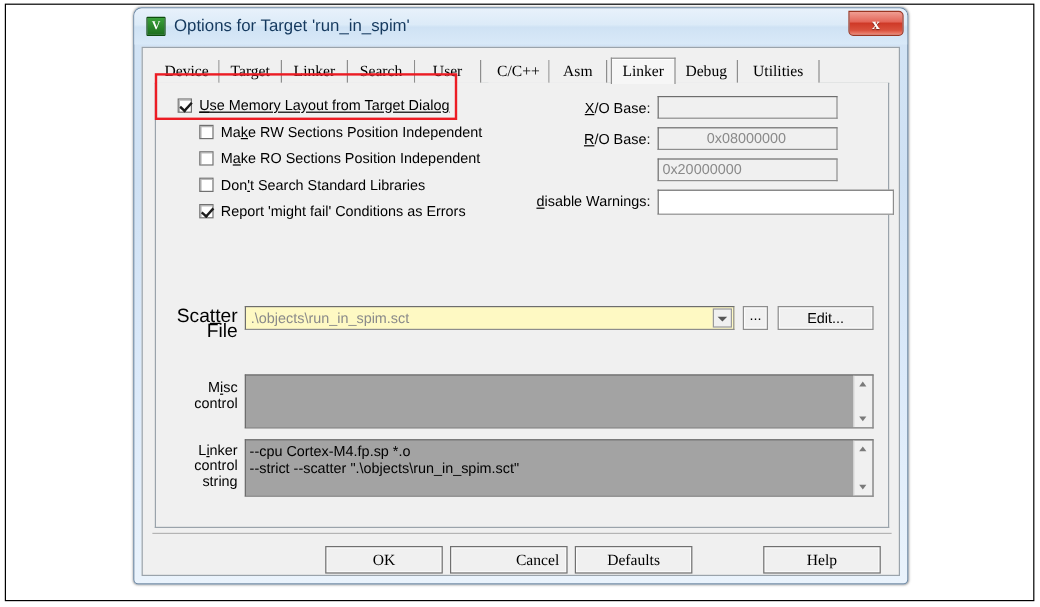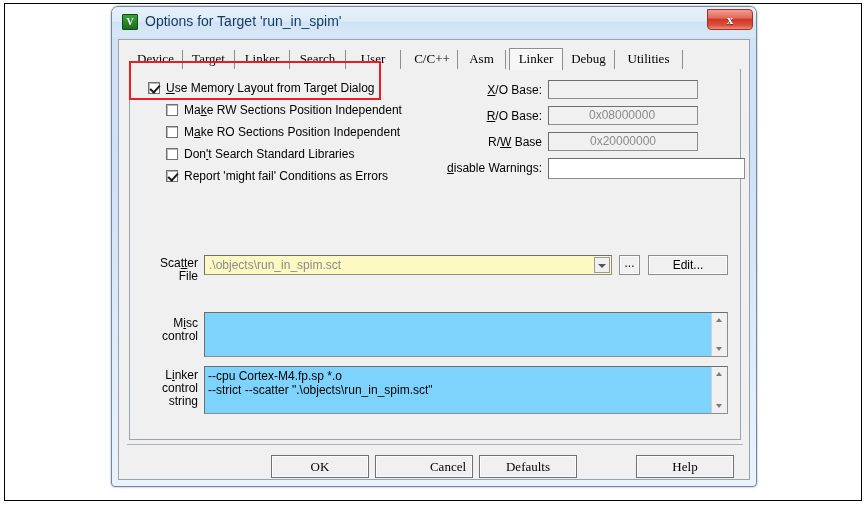--- a/index.html
+++ b/index.html
@@ -248,21 +248,21 @@
   .ml-label {
     position: absolute;
     font-size: 12px;
     color: #000;
     text-align: right;
     line-height: 13px;
     white-space: nowrap;
   }
   .ml-box {
     position: absolute;
-    background: #7dd3fc;
+    background: #a3a3a3;
     border: 1px solid #8d8d8d;
     border-top-color: #6d6d6d;
     border-left-color: #6d6d6d;
     box-sizing: border-box;
     cursor: text;
     overflow: hidden;
   }
   .ml-text {
     position: absolute;
     left: 3px; top: 2px;
@@ -358,34 +358,33 @@
         <div class="tab" style="left: 217px; width: 55px;"><span>User</span></div>
         <div class="tab" style="left: 278px; width: 51px;"><span>C/C++</span></div>
         <div class="tab" style="left: 329px; width: 48px;"><span>Asm</span></div>
         <div class="tab selected" style="left: 380px; width: 54px;"><span>Linker</span></div>
         <div class="tab" style="left: 434px; width: 52px;"><span>Debug</span></div>
         <div class="tab" style="left: 486px; width: 68px;"><span>Utilities</span></div>
       </div>
 
     <div id="tabpage">
 
-    <div class="cbrow" style="left: 18px; top: 12px;"><span class="cbox checked"></span><span class="cblabel"><span class="u">U</span>se Memory Layout from Target Dialog</span></div>
+    <div class="cbrow" style="left: 18px; top: 12px; text-decoration: underline;"><span class="cbox checked"></span><span class="cblabel"><span class="u">U</span>se Memory Layout from Target Dialog</span></div>
         <div class="cbrow" style="left: 36px; top: 34px;"><span class="cbox"></span><span class="cblabel">Ma<span class="u">k</span>e RW Sections Position Independent</span></div>
         <div class="cbrow" style="left: 36px; top: 56px;"><span class="cbox"></span><span class="cblabel">M<span class="u">a</span>ke RO Sections Position Independent</span></div>
         <div class="cbrow" style="left: 36px; top: 78px;"><span class="cbox"></span><span class="cblabel">Don<span class="u">'</span>t Search Standard Libraries</span></div>
         <div class="cbrow" style="left: 36px; top: 100px;"><span class="cbox checked"></span><span class="cblabel">Report 'might fail' Conditions as Errors</span></div>
         <div class="fld-label" style="left: 250px; width: 162px; top: 14px;"><span class="cblabel"><span class="u">X</span>/O Base:</span></div>
         <div class="fld-box" style="left: 418px; top: 11px; width: 150px; height: 19px;"></div>
         <div class="fld-label" style="left: 250px; width: 162px; top: 40px;"><span class="cblabel"><span class="u">R</span>/O Base:</span></div>
         <div class="fld-box" style="left: 418px; top: 37px; width: 150px; height: 19px; padding-left: 40px;">0x08000000</div>
-        <div class="fld-label" style="left: 250px; width: 162px; top: 66px;"><span class="cblabel">R/<span class="u">W</span> Base</span></div>
-        <div class="fld-box" style="left: 418px; top: 63px; width: 150px; height: 19px; text-align: center;">0x20000000</div>
+        <div class="fld-box" style="left: 418px; top: 63px; width: 150px; height: 19px;">0x20000000</div>
         <div class="fld-label" style="left: 250px; width: 162px; top: 92px;"><span class="cblabel"><span class="u">d</span>isable Warnings:</span></div>
         <div class="fld-box editable" style="left: 418px; top: 89px; width: 197px; height: 21px;"></div>
-        <div id="scatter-label" style="left: 10px; top: 188px; width: 58px; font-size: 12px; text-align: right; line-height: 13px; position: absolute;"><span class="cblabel">Sca<span class="u">tt</span>er</span><br><span>File</span></div>
+        <div id="scatter-label" style="left: 10px; top: 188px; width: 58px; font-size: 16px; text-align: right; line-height: 13px; position: absolute;"><span class="cblabel">Sca<span class="u">tt</span>er</span><br><span>File</span></div>
         <div id="scatter-combo" style="left: 74px; top: 186px; width: 408px; height: 20px; position: absolute;">
           <div id="scatter-value">.\objects\run_in_spim.sct</div>
           <div id="scatter-arrow"></div>
         </div>
         <div class="push-btn" style="left: 489px; top: 186px; width: 21px; height: 20px; line-height: 14px;">...</div>
         <div class="push-btn" style="left: 518px; top: 186px; width: 80px; height: 20px; line-height: 18px;">Edit...</div>
         <div class="ml-label" style="left: 10px; top: 248px; width: 58px;"><span><span class="cblabel">M<span class="u">i</span>sc</span><br><span>control</span></span></div>
         <div class="ml-box" style="left: 74px; top: 243px; width: 524px; height: 45px;">
           <div class="ml-text"></div>
           <div class="ml-scroll">

